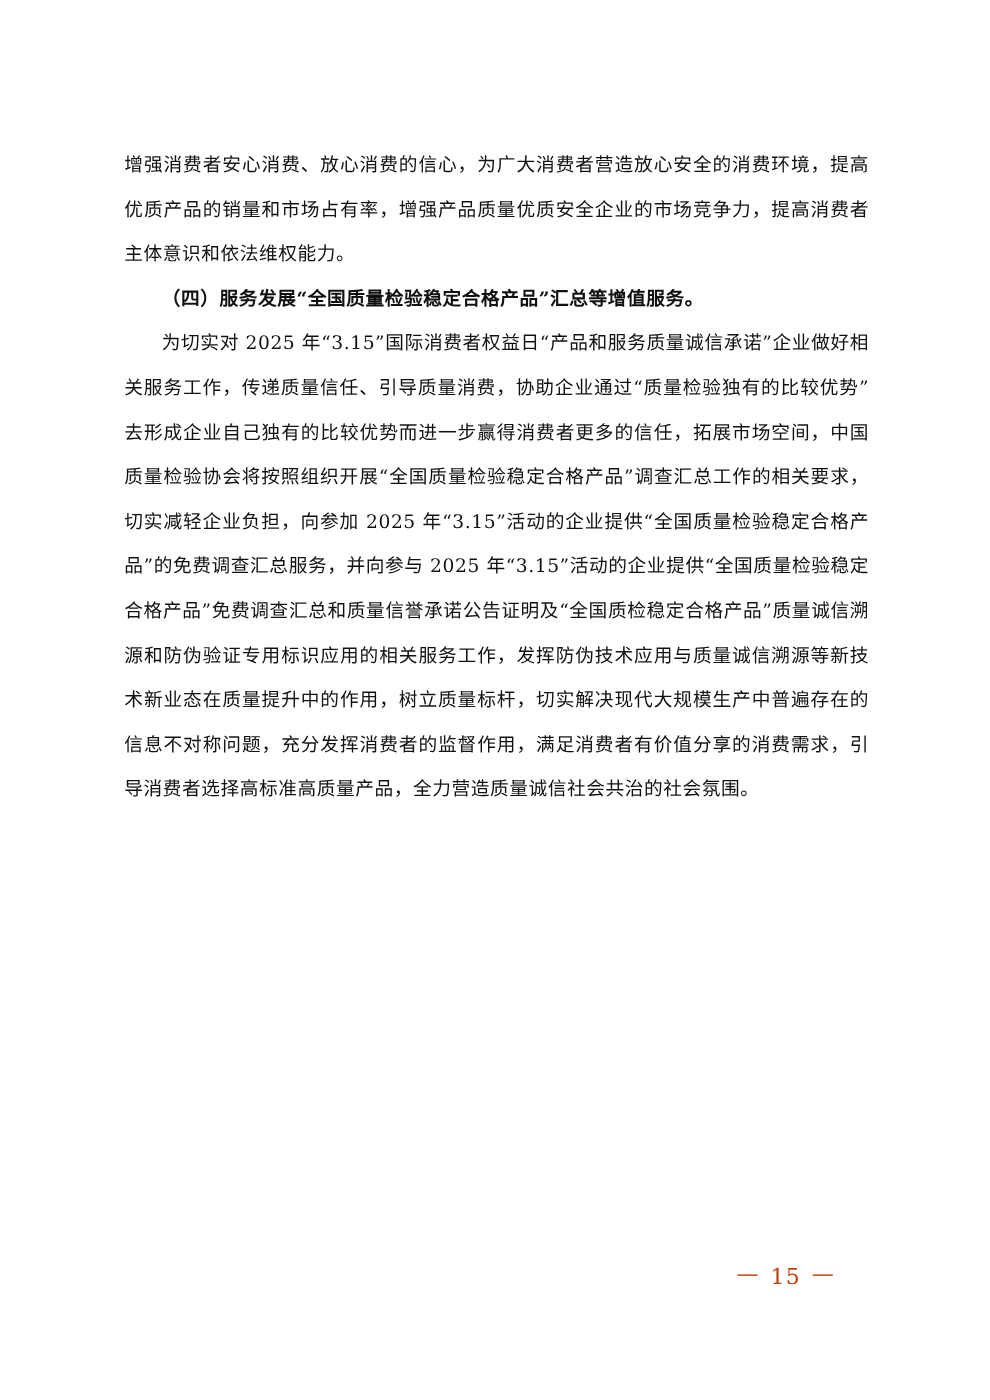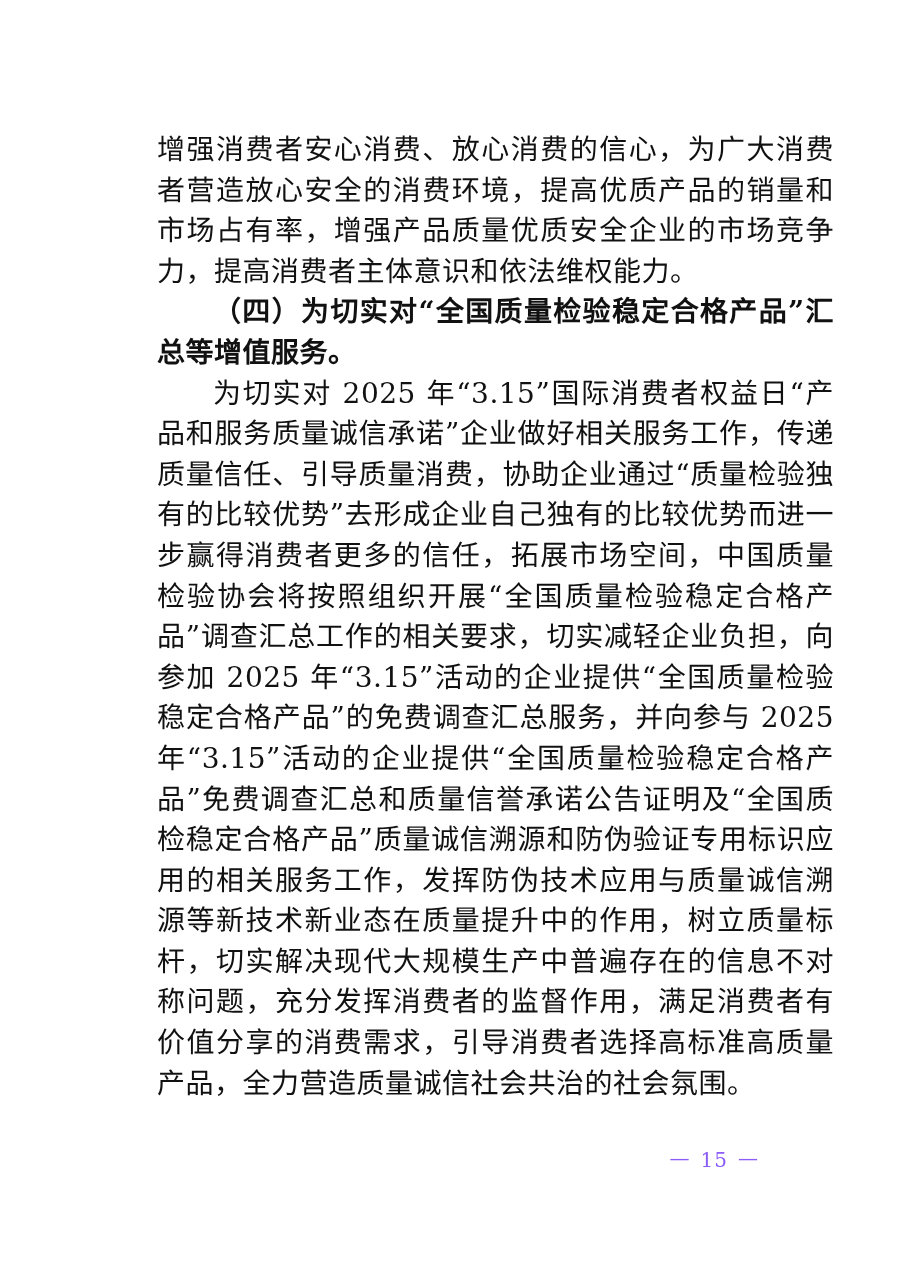--- a/index.html
+++ b/index.html
@@ -14,59 +14,58 @@
     background: #ffffff;
     overflow: hidden;
     font-family: "DejaVu Serif", "Liberation Serif", serif;
     color: #111111;
   }
   .body-text {
     position: absolute;
     left: 113px;
     top: 130px;
     width: 677px;
-    font-size: 28px;
+    font-size: 17px;
     line-height: 40.6px;
     text-align: justify;
     text-justify: inter-ideograph;
     letter-spacing: 0.5px;
-    margin-left: 44px;
   }
   .para {
     margin: 0;
     padding: 0;
   }
   .para.indent {
     text-indent: 2em;
   }
   .para.heading {
     font-weight: bold;
     text-indent: 2em;
   }
   .page-footer {
     position: absolute;
     right: 131px;
     top: 1148px;
     font-size: 20px;
     letter-spacing: 1px;
-    color: #8b5cf6;
+    color: #c2410c;
     white-space: nowrap;
   }
   .page-footer .dash {
     display: inline-block;
     margin: 0 10px;
     transform: translateY(-2px);
   }
 </style>
 </head>
 <body>
 
 <div class="page">
   <div class="body-text">
     <p class="para">增强消费者安心消费、放心消费的信心，为广大消费者营造放心安全的消费环境，提高优质产品的销量和市场占有率，增强产品质量优质安全企业的市场竞争力，提高消费者主体意识和依法维权能力。</p>
-    <p class="para heading">（四）为切实对“全国质量检验稳定合格产品”汇总等增值服务。</p>
+    <p class="para heading">（四）服务发展“全国质量检验稳定合格产品”汇总等增值服务。</p>
     <p class="para indent">为切实对 2025 年“3.15”国际消费者权益日“产品和服务质量诚信承诺”企业做好相关服务工作，传递质量信任、引导质量消费，协助企业通过“质量检验独有的比较优势”去形成企业自己独有的比较优势而进一步赢得消费者更多的信任，拓展市场空间，中国质量检验协会将按照组织开展“全国质量检验稳定合格产品”调查汇总工作的相关要求，切实减轻企业负担，向参加 2025 年“3.15”活动的企业提供“全国质量检验稳定合格产品”的免费调查汇总服务，并向参与 2025 年“3.15”活动的企业提供“全国质量检验稳定合格产品”免费调查汇总和质量信誉承诺公告证明及“全国质检稳定合格产品”质量诚信溯源和防伪验证专用标识应用的相关服务工作，发挥防伪技术应用与质量诚信溯源等新技术新业态在质量提升中的作用，树立质量标杆，切实解决现代大规模生产中普遍存在的信息不对称问题，充分发挥消费者的监督作用，满足消费者有价值分享的消费需求，引导消费者选择高标准高质量产品，全力营造质量诚信社会共治的社会氛围。</p>
   </div>
 
   <div class="page-footer">
     <span class="dash">—</span><span>15</span><span class="dash">—</span>
   </div>
 </div>
 
 </body></html>

